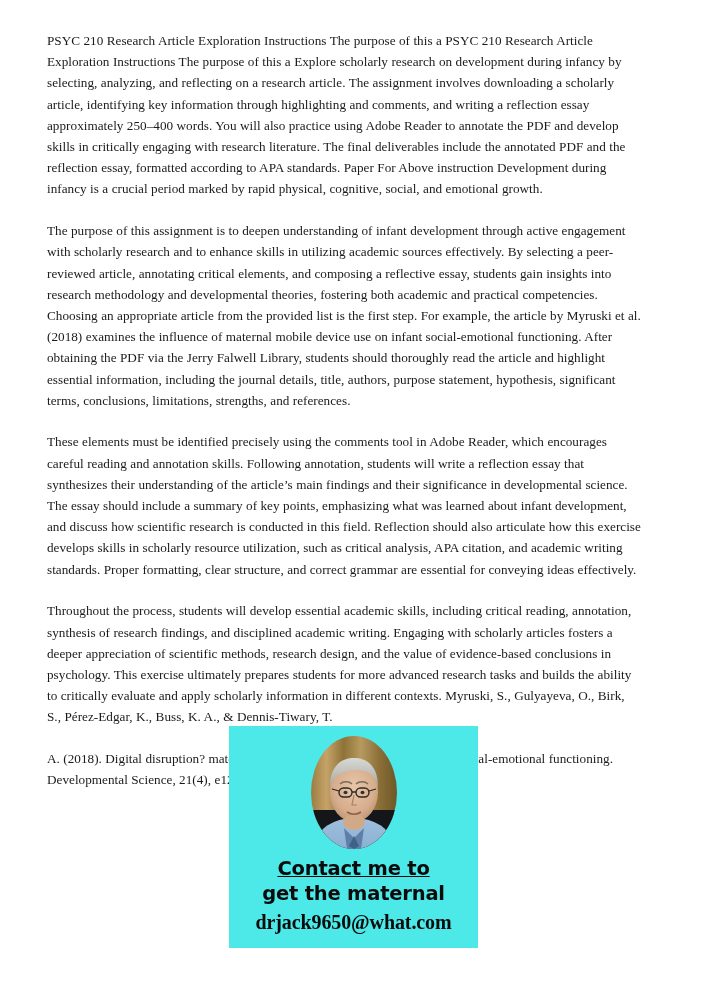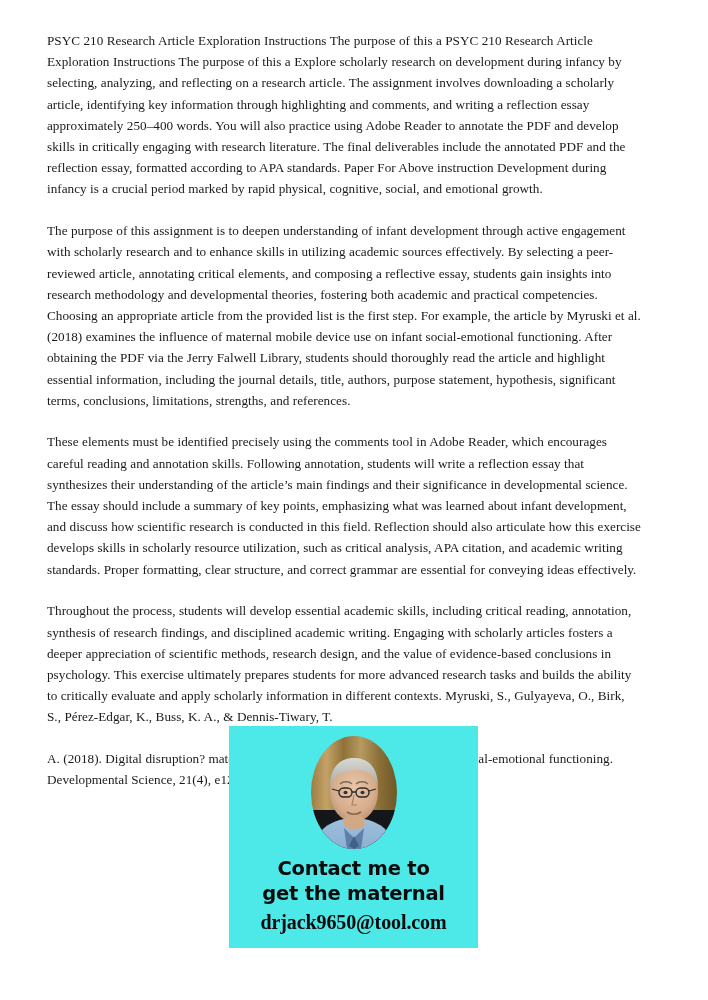--- a/index.html
+++ b/index.html
@@ -75,21 +75,21 @@
   .overlay-line {
     font-family: "DejaVu Sans", "Liberation Sans", sans-serif;
     font-weight: bold;
     font-size: 19.5px;
     line-height: 25px;
     color: #0b0b0b;
     text-align: center;
     letter-spacing: -0.2px;
     white-space: nowrap;
   }
-  #overlay-line1 { margin-top: 7px; }
+  #overlay-line1 { margin-top: 7px; text-decoration: underline; }
   #overlay-email {
     font-family: "Liberation Serif", "DejaVu Serif", serif;
     font-weight: bold;
     font-size: 20px;
     line-height: 26px;
     color: #0b0b0b;
     text-align: center;
     letter-spacing: -0.1px;
     margin-top: 3px;
     white-space: nowrap;
@@ -152,17 +152,17 @@
         <ellipse cx="51.5" cy="56.5" rx="2" ry="1.7" fill="#3a2f26"></ellipse>
         <path d="M29 48 C32 45, 38 45, 41 48" stroke="#7d6a57" stroke-width="1.3" fill="none"></path>
         <path d="M45 48 C48 45, 54 45, 57 48" stroke="#7d6a57" stroke-width="1.3" fill="none"></path>
         <path d="M43 59 L41 69 L46 69" stroke="#a9805f" stroke-width="1.2" fill="none"></path>
         <path d="M36 76 C40 79, 46 79, 50 76" stroke="#8d5f4d" stroke-width="1.6" fill="none"></path>
       </svg>
     </div>
 
     <div class="overlay-line" id="overlay-line1">Contact me to</div>
     <div class="overlay-line" id="overlay-line2">get the maternal</div>
-    <div id="overlay-email">drjack9650@tool.com</div>
+    <div id="overlay-email">drjack9650@what.com</div>
 
   </div>
 
 </div>
 
 </body></html>

